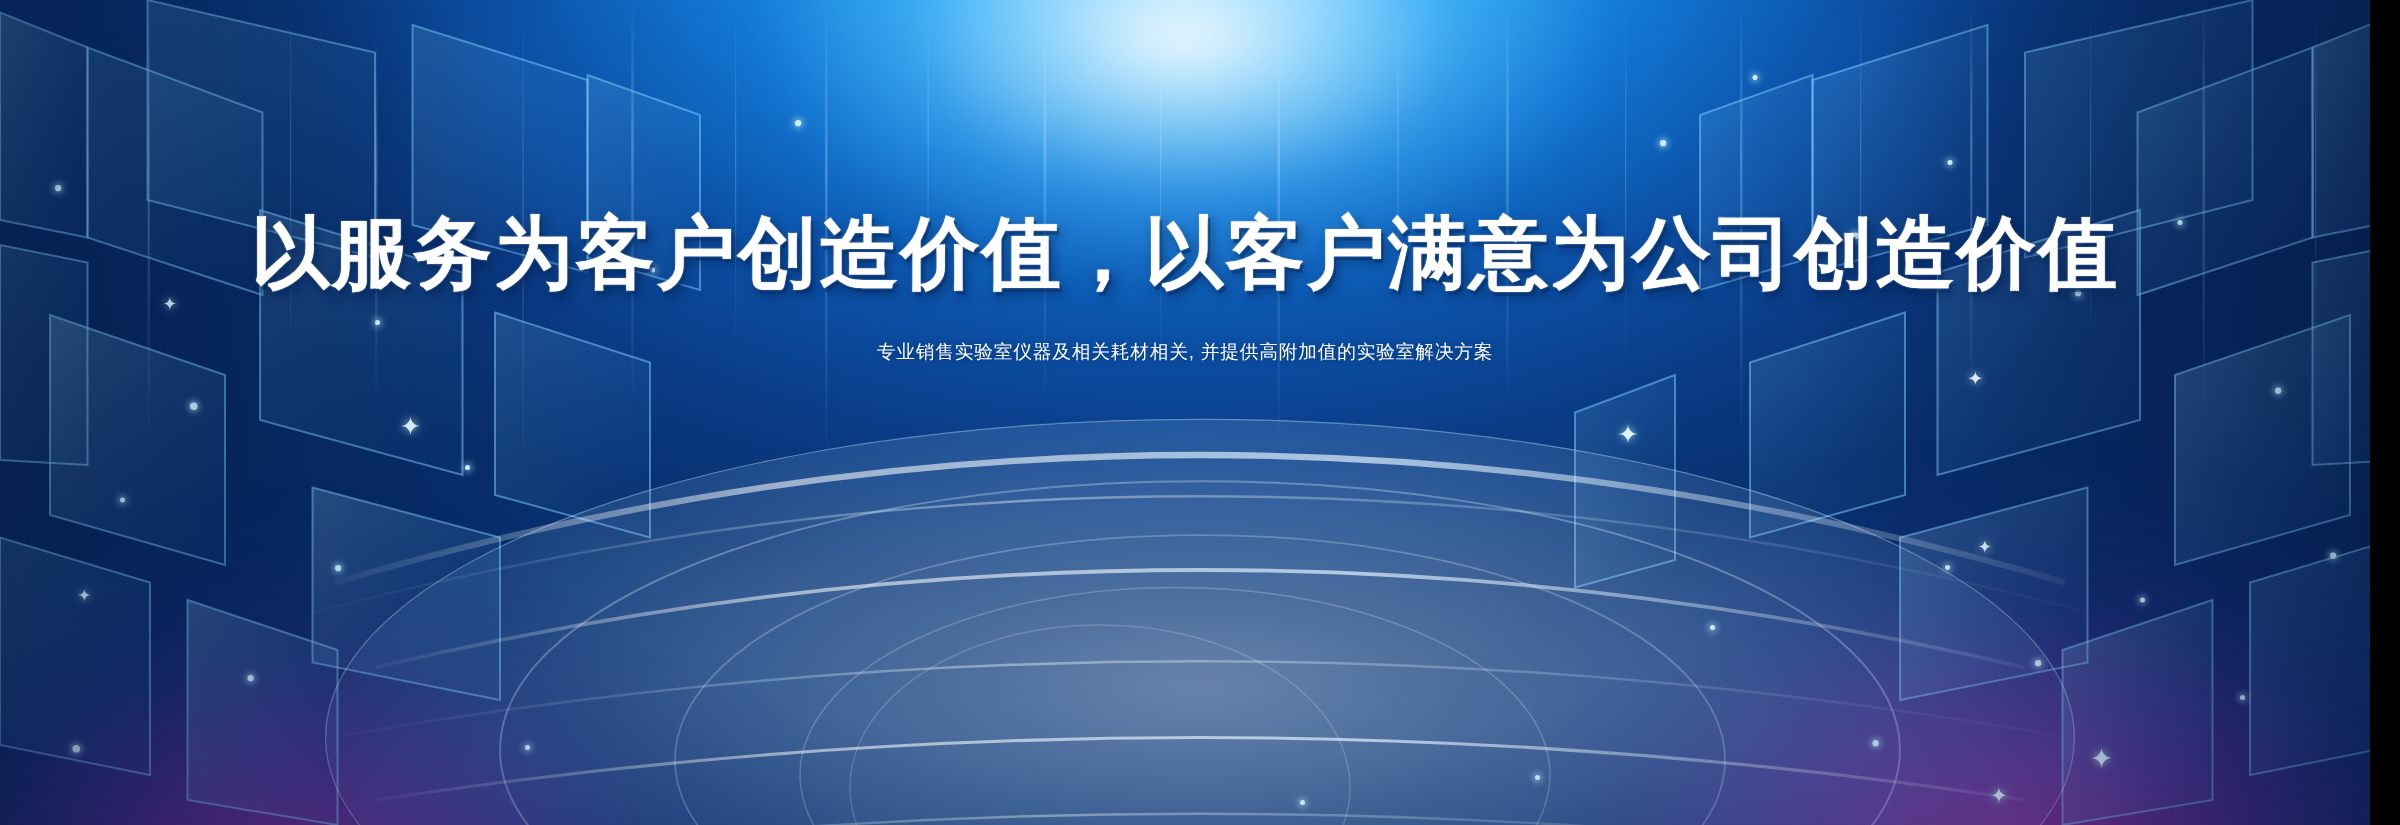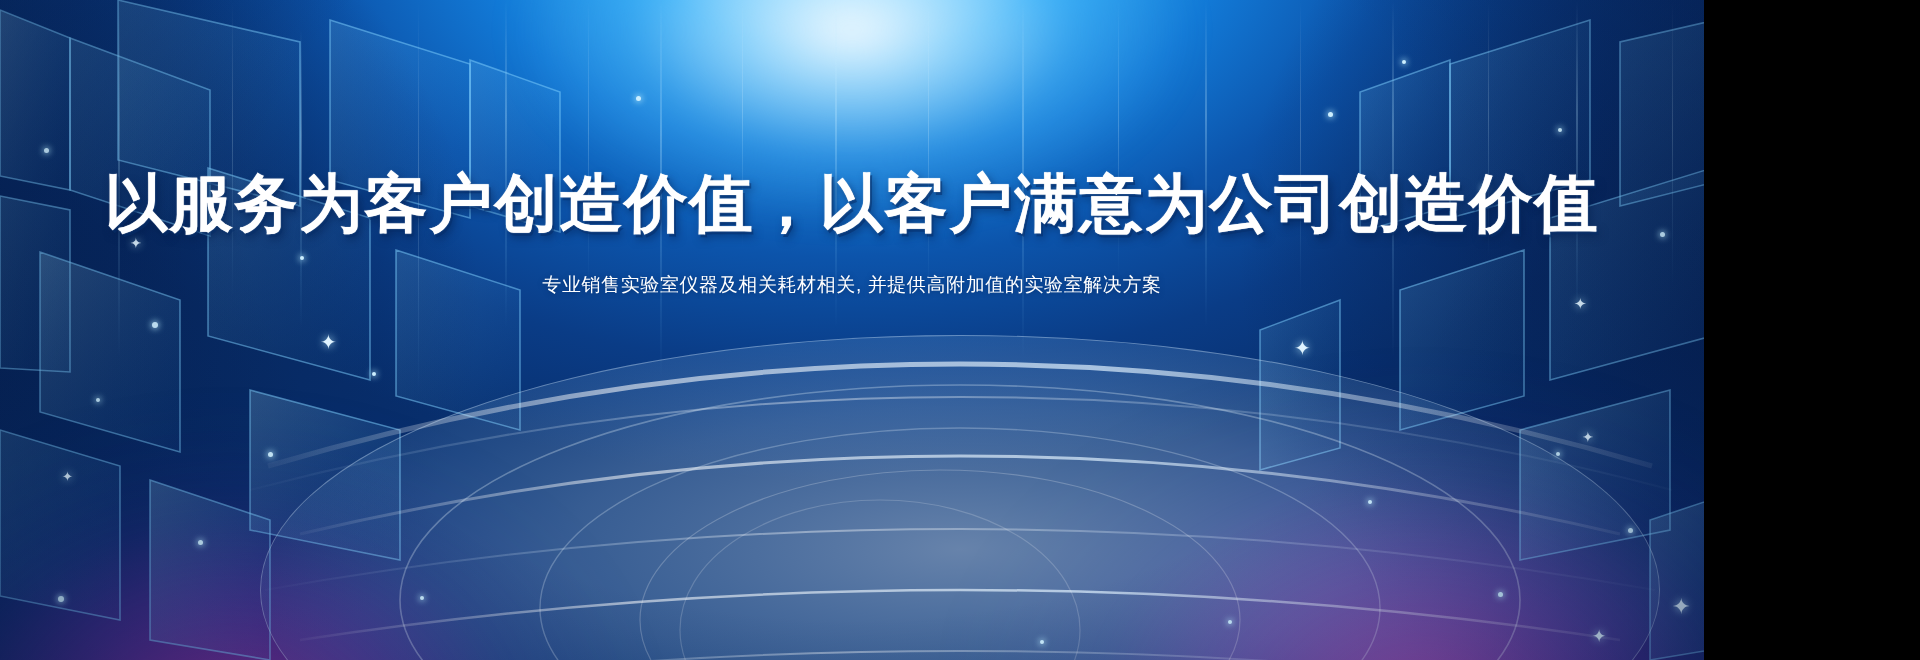--- a/index.html
+++ b/index.html
@@ -6,21 +6,21 @@
     margin: 0;
     padding: 0;
     background: #000;
   }
   body {
     font-family: "Liberation Sans", "DejaVu Sans", sans-serif;
   }
 
   #banner {
     position: relative;
-    width: 1704px;
+    width: 1896px;
     height: 660px;
     overflow: hidden;
     background: #4d7c0f;
     text-decoration: underline;
   }
 
   
   .bg-base {
     position: absolute;
     inset: 0;
@@ -120,21 +120,21 @@
     color: #ffffff;
     line-height: 1.05;
     white-space: nowrap;
     text-shadow:
        0 0 1px rgba(255,255,255,0.9),
        2px 3px 0 rgba(6,45,105,0.55),
        3px 5px 9px rgba(3,28,72,0.55);
   }
   .subline {
     margin: 36px 0 16px 0;
-    font-size: 19px;
+    font-size: 15px;
     font-weight: 400;
     letter-spacing: .6px;
     color: #ffffff;
     white-space: nowrap;
     text-shadow: 0 1px 5px rgba(5,40,95,0.65);
   }
 </style>
 </head>
 <body>
 

